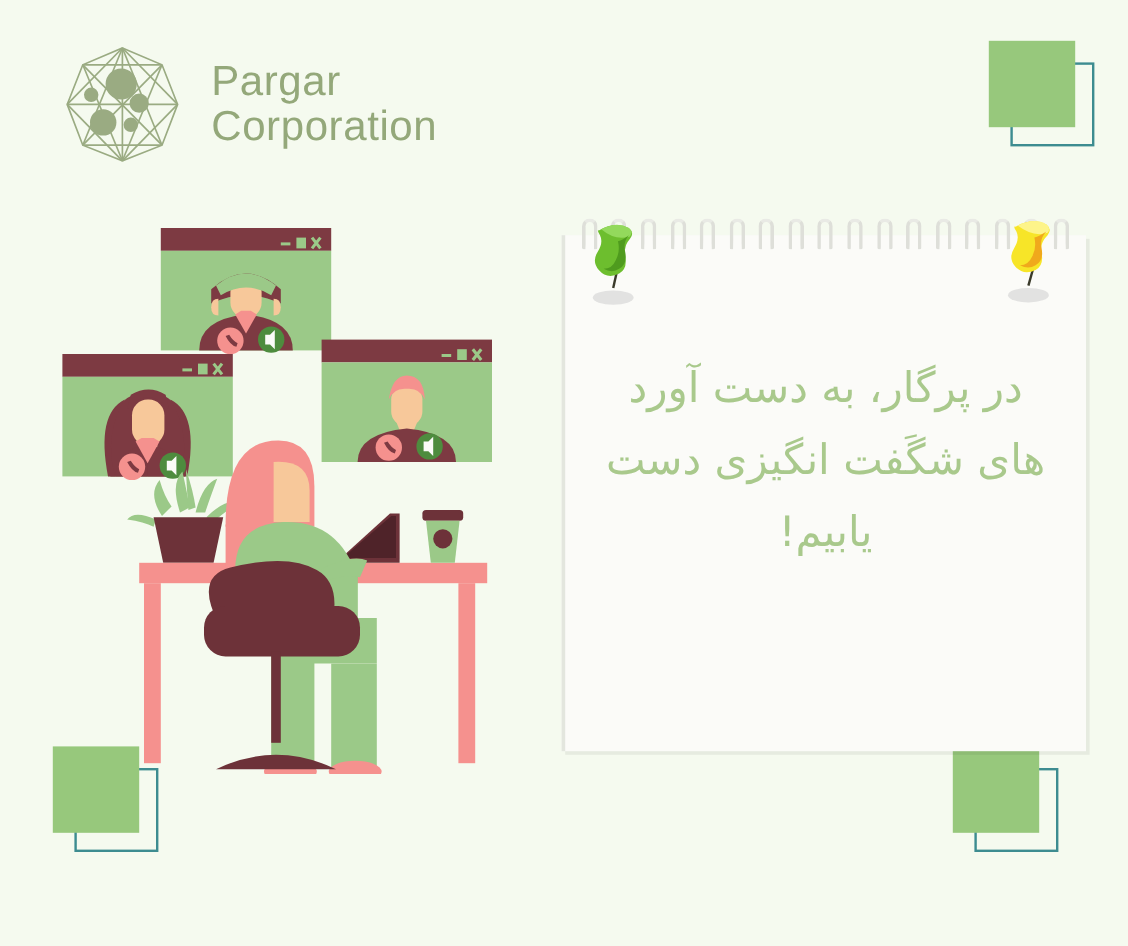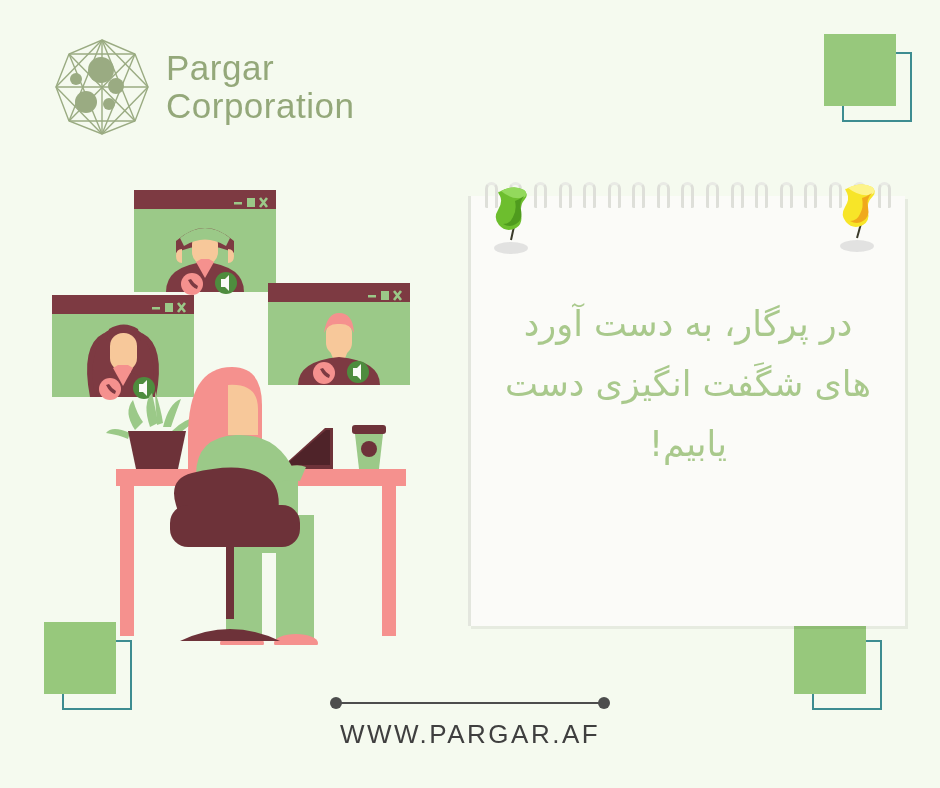--- a/index.html
+++ b/index.html
@@ -36,21 +36,21 @@
   #deco-tr { right: 16px; top: 34px; }
   #deco-bl { left: 44px; bottom: 66px; }
   #deco-br { right: 46px; bottom: 66px; }
 
   
   #logo-block {
     position: absolute;
     left: 52px; top: 34px;
     display: flex;
     align-items: center;
-    gap: 14px;
+    gap: 24px;
   }
   #logo-mark { width: 100px; height: 106px; display: block; }
   #logo-text {
     color: #94a87a;
     font-size: 35px;
     line-height: 1.08;
     font-weight: 400;
     letter-spacing: 0.5px;
     white-space: pre-line;
   }
@@ -363,22 +363,14 @@
         <path d="M24,58 L29,40" stroke="#3a3a2a" stroke-width="2" fill="none"></path>
         <path d="M13,9 q15,-8 26,-2 q5,4 1,9 q-7,7 -5,15 q2,10 -5,14 q-10,5 -17,-3 q-6,-7 -1,-15 q5,-8 2,-14 q-3,-5 -1,-4 Z" fill="#f7e528"></path>
         <path d="M15,8 q14,-7 24,-1 q4,3 1,7 q-12,4 -25,-6 Z" fill="#fdf48a"></path>
         <path d="M29,18 q2,9 -2,16 q-3,7 -10,7 q7,4 13,0 q7,-4 5,-14 q-2,-8 4,-14 q-6,4 -10,5 Z" fill="#f0a91c"></path>
       </svg>
     </div>
 
     <div id="note-text">در پرگار، به دست آورد های شگَفت انگیزی دست یابیم!</div>
   </div>
 
-  <div id="footer">
-    <div id="footer-rule">
-      <div class="dot left"></div>
-      <div class="bar"></div>
-      <div class="dot right"></div>
-    </div>
-    <div id="footer-url">WWW.PARGAR.AF</div>
-  </div>
 
 </div>
 
 </body></html>

